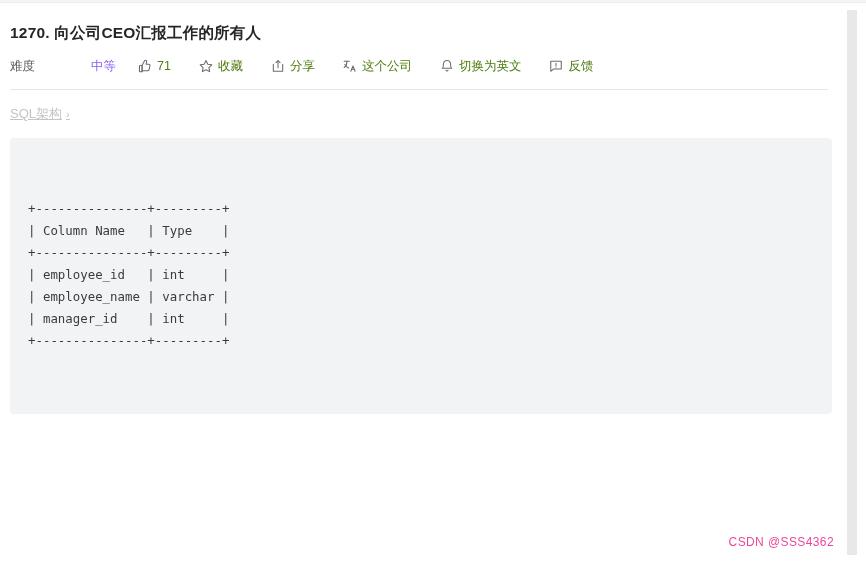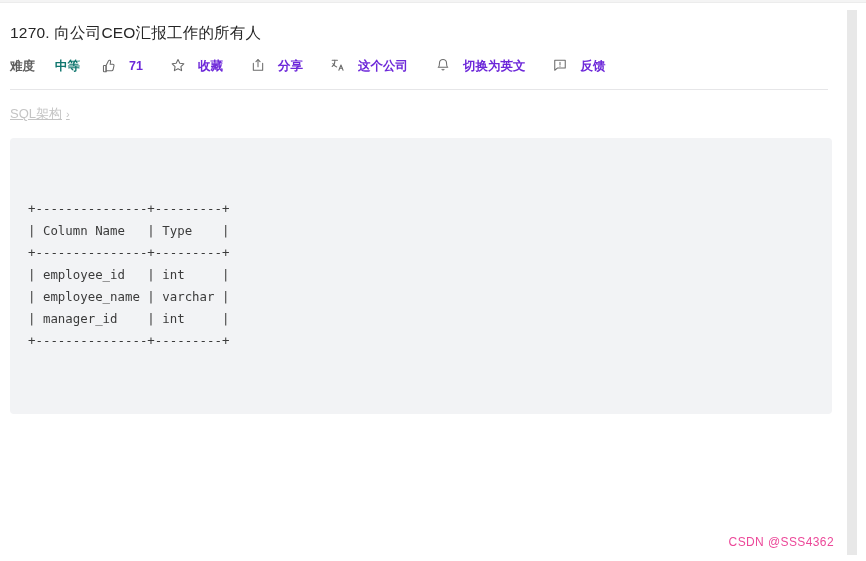--- a/index.html
+++ b/index.html
@@ -58,48 +58,47 @@
 
   .content {
     padding: 0 10px;
   }
 
   
   .q-title {
     font-size: 15.5px;
     line-height: 22px;
     color: #262626;
-    font-weight: 400;
+    font-weight: 700;
     padding-top: 18px;
     letter-spacing: 0.2px;
   }
 
   
   .toolbar {
     display: flex;
     align-items: center;
     gap: 0px;
     margin-top: 12px;
     font-size: 12.5px;
     color: #5c5c5c;
     height: 20px;
   }
   .tb-item {
     display: flex;
-    align-items: flex-start;
-    gap: 13px;
+    align-items: center;
+    gap: 5px;
     margin-right: 28px;
     white-space: nowrap;
     cursor: pointer;
-    font-weight: bold;
   }
   .tb-item:first-child { margin-right: 22px; }
-  .tb-label { color: #6d28d9; }
+  .tb-label { color: #4d7c0f; }
   .difficulty-word { color: #5c5c5c; margin-right: 7px; }
-  .difficulty-value { color: #0f766e; }
+  .difficulty-value { color: #8b5cf6; margin-left: 44px; }
   .tb-icon {
     display: inline-flex;
     width: 14px;
     height: 14px;
     align-items: center;
     justify-content: center;
     color: #6b6b6b;
   }
   .tb-icon svg { display: block; }
 

